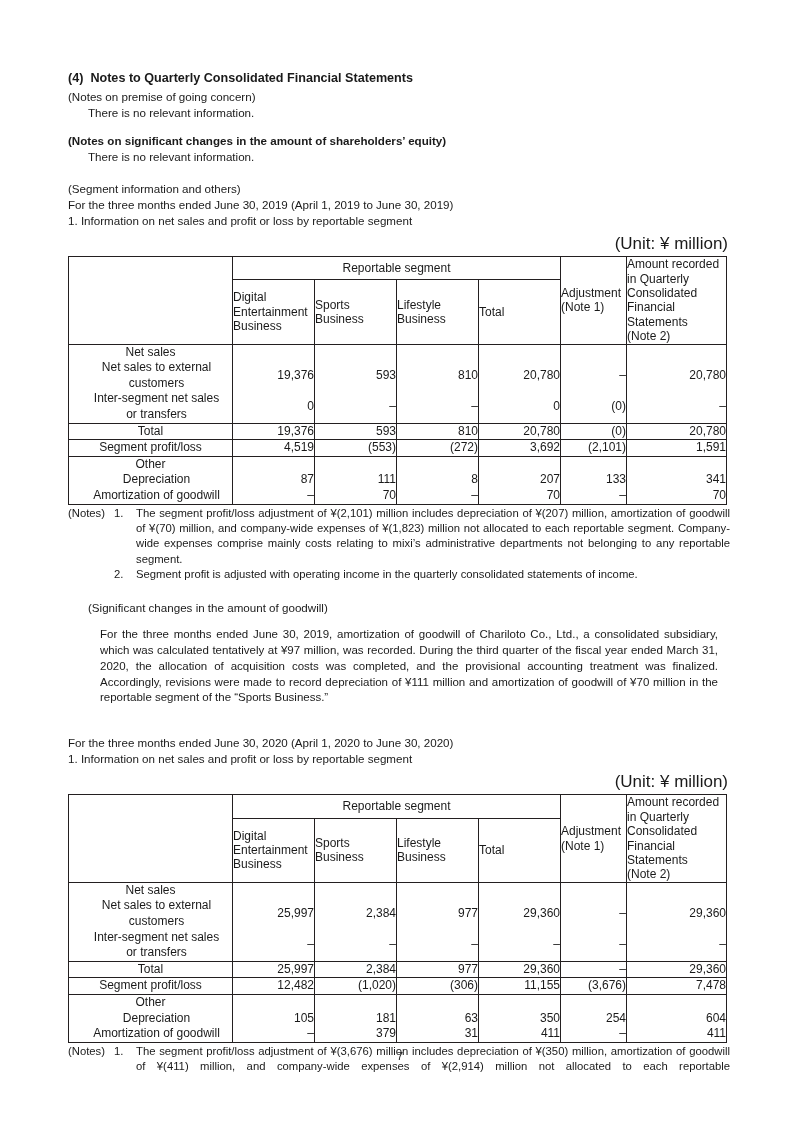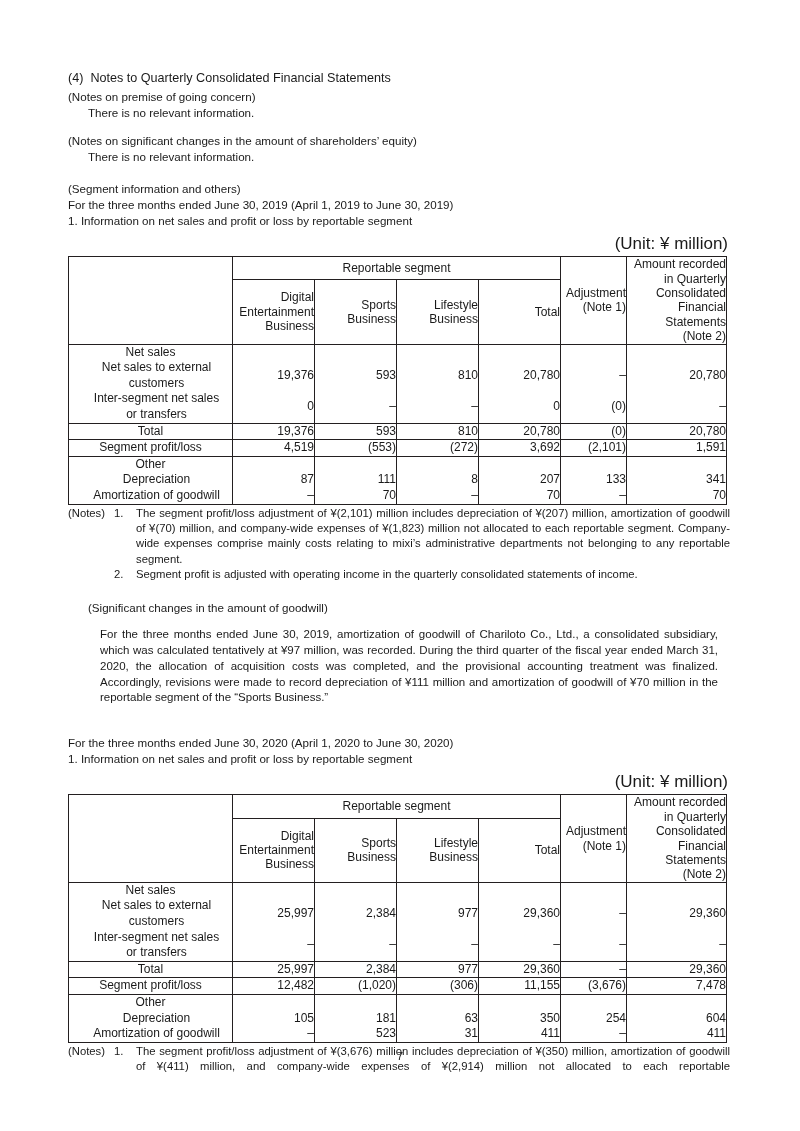--- a/index.html
+++ b/index.html
@@ -20,31 +20,31 @@
   .page-inner {
     position: absolute;
     left: 68px;
     top: 70px;
     width: 662px;
   }
 
   
   .h-section {
     font-size: 12.6px;
-    font-weight: normal;
+    font-weight: bold;
     line-height: 17px;
     margin: 0 0 2px 0;
     white-space: pre;
   }
   .t {
     font-size: 11.6px;
     line-height: 15.6px;
     margin: 0;
   }
-  .t.bold { font-weight: normal; }
+  .t.bold { font-weight: bold; }
   .indent1 { padding-left: 20px; }
   .gap-s { height: 6px; }
   .gap-m { height: 13px; }
   .gap-l { height: 17px; }
 
   .unit-line {
     font-size: 17px;
     text-align: right;
     margin: 0 0 2px 0;
     padding-right: 2px;
@@ -58,21 +58,21 @@
     font-size: 12px;
     margin: 0;
   }
   table.seg td, table.seg th {
     border: 1px solid #231f20;
     padding: 0;
     font-weight: normal;
     vertical-align: middle;
   }
   .hd {
-    text-align: right;
+    text-align: left;
     line-height: 14.4px;
     padding: 2px 1px;
   }
   .hd-span {
     text-align: center;
     line-height: 15px;
     padding: 1px;
   }
   .lbl {
     text-align: center;
@@ -442,21 +442,21 @@
         <td class="num nb-top nb-bot">63</td>
         <td class="num nb-top nb-bot">350</td>
         <td class="num nb-top nb-bot">254</td>
         <td class="num nb-top nb-bot">604</td>
       </tr>
       <tr>
         <td class="lbl nb-top">
           <span class="sub">Amortization of goodwill</span>
         </td>
         <td class="num nb-top">–</td>
-        <td class="num nb-top">523</td>
+        <td class="num nb-top">379</td>
         <td class="num nb-top">31</td>
         <td class="num nb-top">411</td>
         <td class="num nb-top">–</td>
         <td class="num nb-top">411</td>
       </tr>
     </tbody>
   </table>
 
   <div class="notes-wrap">
     <div class="note-row">

